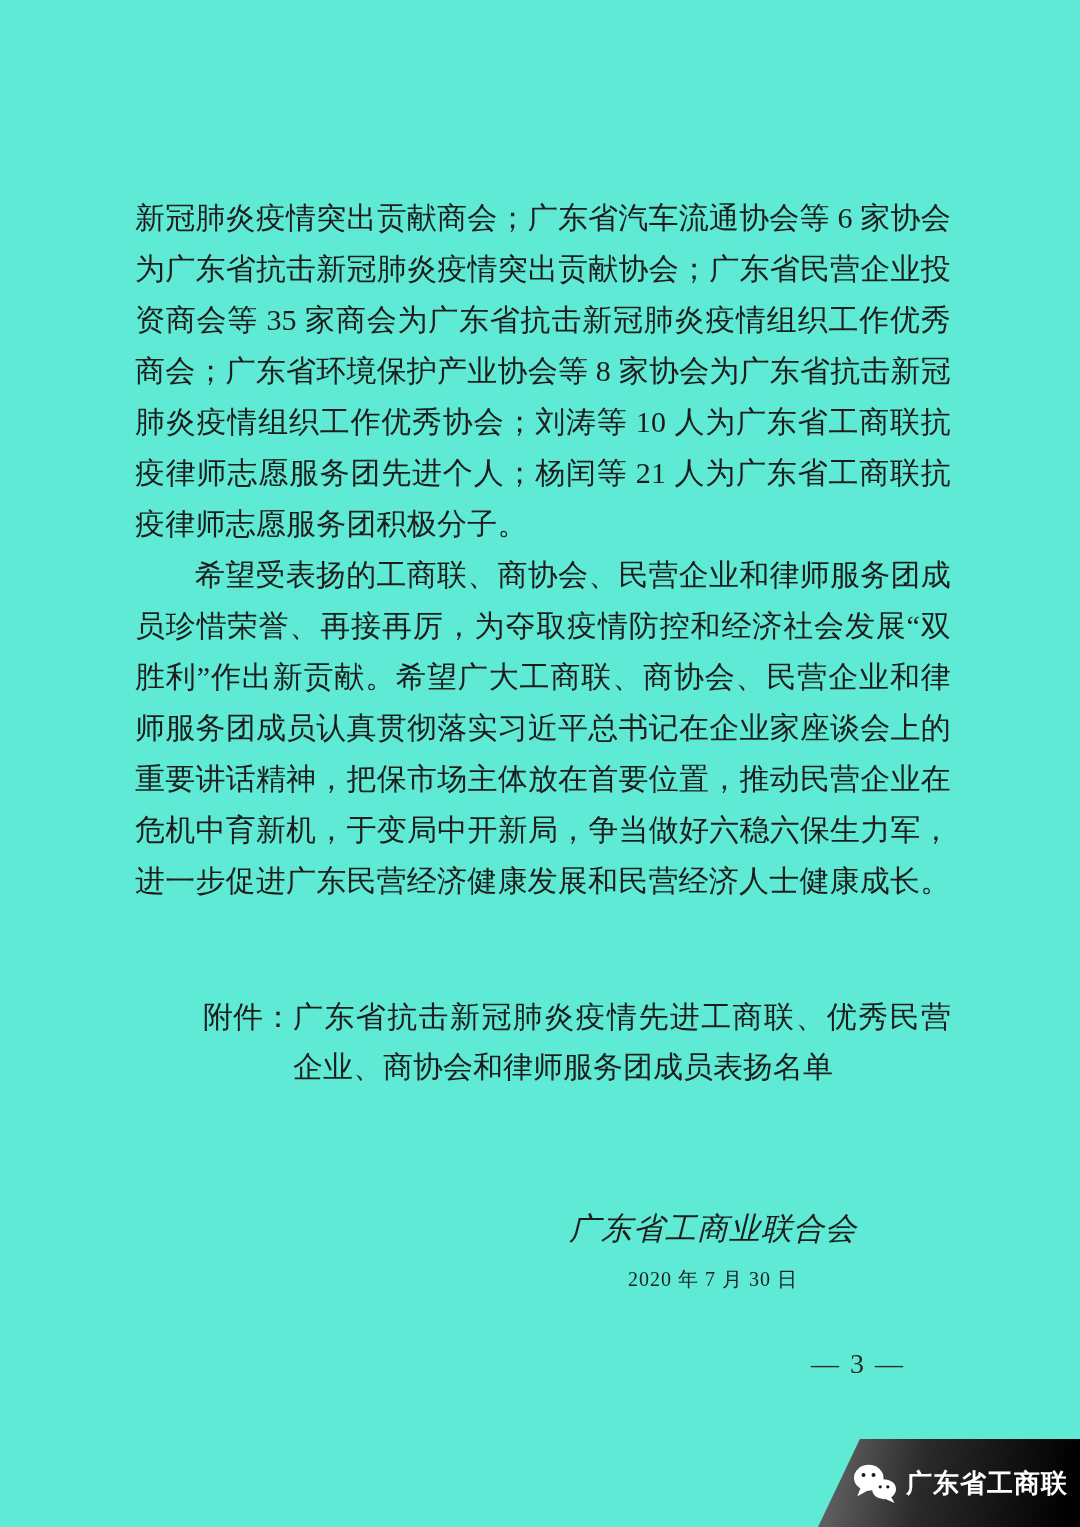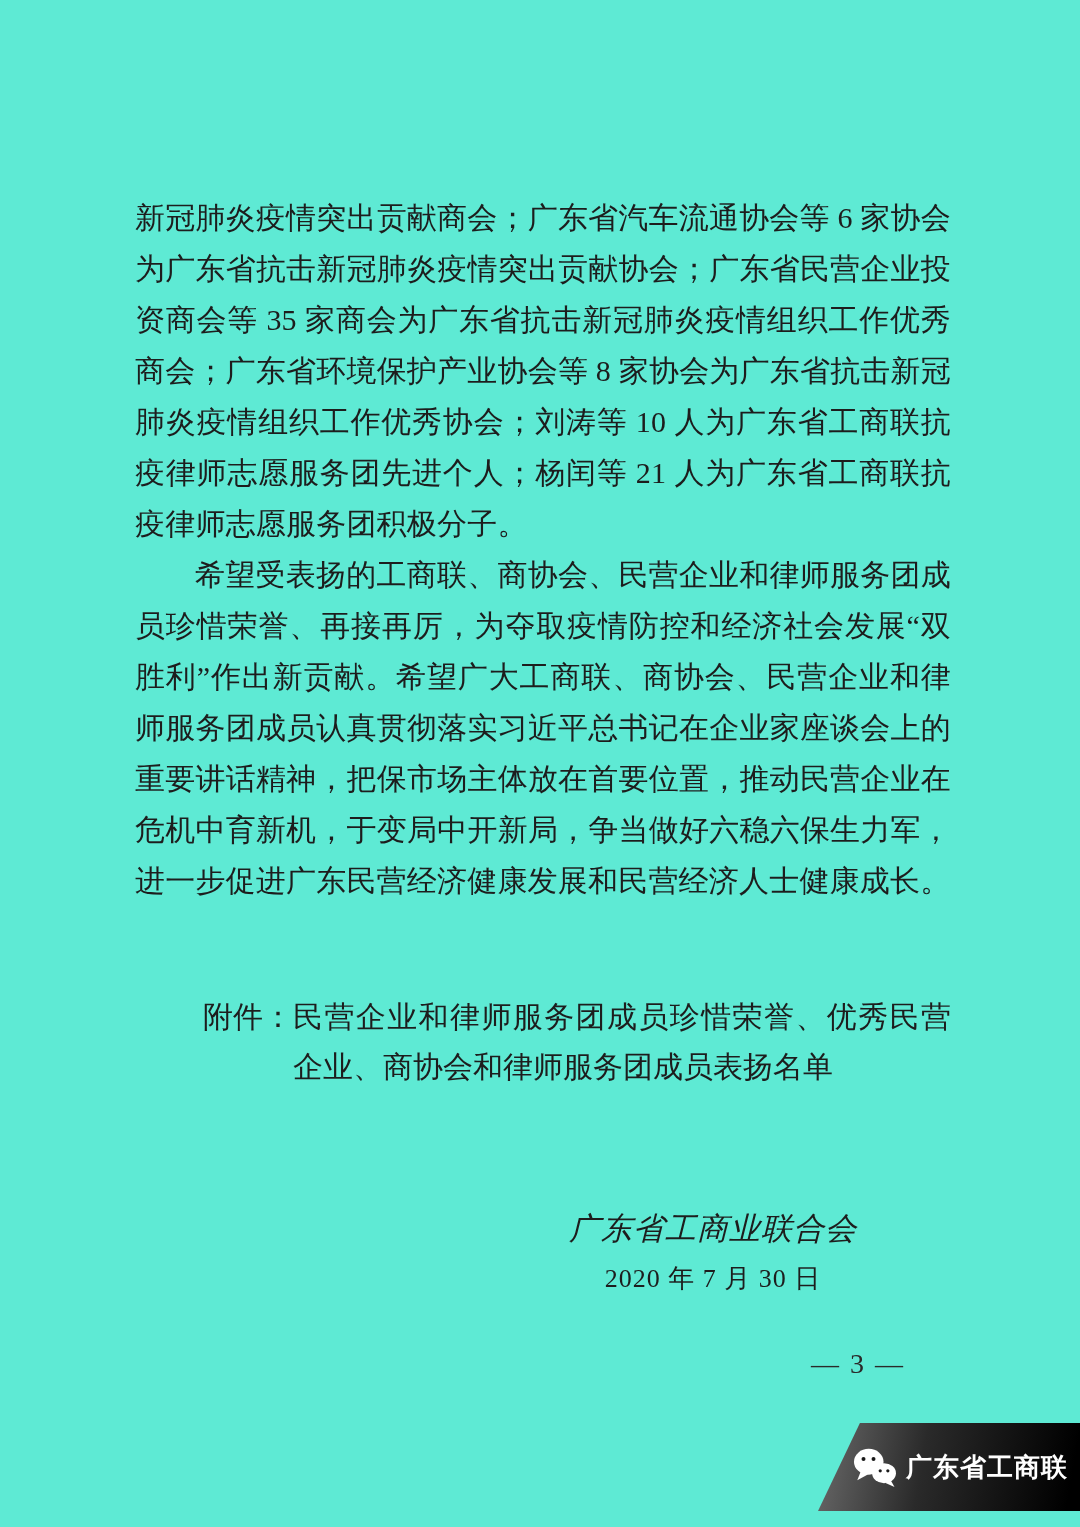--- a/index.html
+++ b/index.html
@@ -53,37 +53,37 @@
     width: 320px;
     text-align: center;
   }
   .signature .issuer {
     font-size: 31px;
     line-height: 50px;
     letter-spacing: 1px;
     font-style: italic;
   }
   .signature .date {
-    font-size: 26px;
+    font-size: 20px;
     line-height: 50px;
     letter-spacing: 1px;
   }
   .page-number {
     margin-top: 40px;
     text-align: right;
     padding-right: 46px;
     font-size: 28px;
     line-height: 40px;
     color: #2a2a2a;
     letter-spacing: 2px;
   }
   .footer-banner {
     position: absolute;
     right: 0;
-    bottom: 16px;
+    bottom: 0;
     width: 262px;
     height: 88px;
     background: linear-gradient(100deg, #6a6a6a 0%, #2a2a2a 40%, #000000 95%);
     clip-path: polygon(16% 0, 100% 0, 100% 100%, 0 100%);
     display: flex;
     align-items: center;
     justify-content: flex-end;
     gap: 9px;
     padding-right: 12px;
   }
@@ -102,21 +102,21 @@
 
 <div class="page">
   <div class="content">
 
     <p class="para">新冠肺炎疫情突出贡献商会；广东省汽车流通协会等 6 家协会为广东省抗击新冠肺炎疫情突出贡献协会；广东省民营企业投资商会等 35 家商会为广东省抗击新冠肺炎疫情组织工作优秀商会；广东省环境保护产业协会等 8 家协会为广东省抗击新冠肺炎疫情组织工作优秀协会；刘涛等 10 人为广东省工商联抗疫律师志愿服务团先进个人；杨闰等 21 人为广东省工商联抗疫律师志愿服务团积极分子。</p>
 
     <p class="para indent">希望受表扬的工商联、商协会、民营企业和律师服务团成员珍惜荣誉、再接再厉，为夺取疫情防控和经济社会发展“双胜利”作出新贡献。希望广大工商联、商协会、民营企业和律师服务团成员认真贯彻落实习近平总书记在企业家座谈会上的重要讲话精神，把保市场主体放在首要位置，推动民营企业在危机中育新机，于变局中开新局，争当做好六稳六保生力军，进一步促进广东民营经济健康发展和民营经济人士健康成长。</p>
 
     <div class="attachment">
       <span class="label">附件：</span>
-      <span class="text">民营企业和律师服务团成员珍惜荣誉、优秀民营企业、商协会和律师服务团成员表扬名单</span>
+      <span class="text">广东省抗击新冠肺炎疫情先进工商联、优秀民营企业、商协会和律师服务团成员表扬名单</span>
     </div>
 
     <div class="signature">
       <div class="issuer">广东省工商业联合会</div>
       <div class="date">2020 年 7 月 30 日</div>
     </div>
 
     <div class="page-number">— 3 —</div>
   </div>
 

